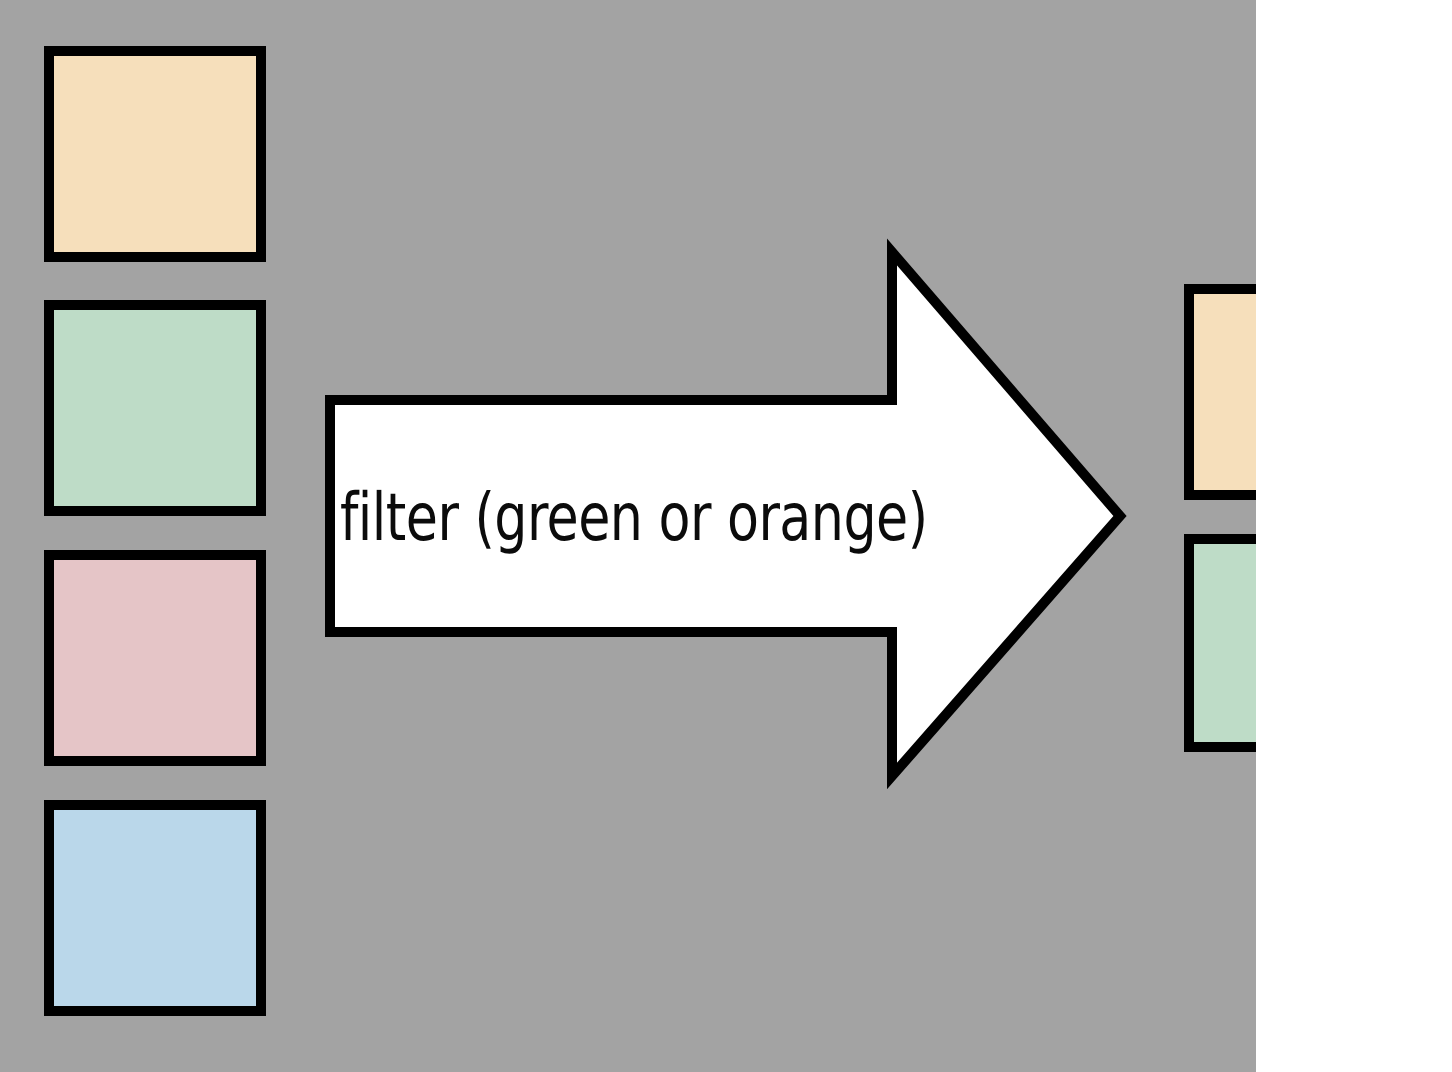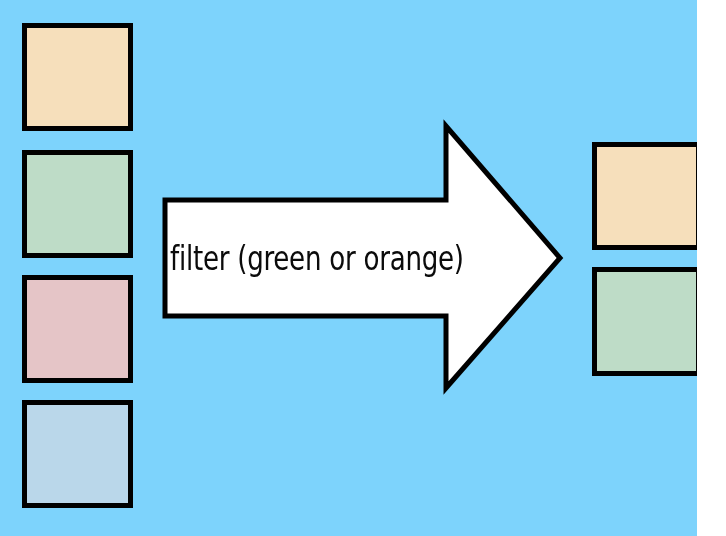--- a/index.html
+++ b/index.html
@@ -6,23 +6,23 @@
   html, body {
     margin: 0;
     padding: 0;
     background: #ffffff;
   }
   body {
     font-family: "Liberation Sans", "DejaVu Sans", sans-serif;
   }
   #canvas {
     position: relative;
-    width: 697px;
+    width: 628px;
     height: 536px;
-    background: #7dd3fc;
+    background: #a3a3a3;
     overflow: hidden;
   }
   .sq {
     position: absolute;
     box-sizing: border-box;
     border: 5px solid #000000;
   }
   
   #in-0 { left: 22px;  top: 23px;  width: 111px; height: 108px; }
   #in-1 { left: 22px;  top: 150px; width: 111px; height: 108px; }

